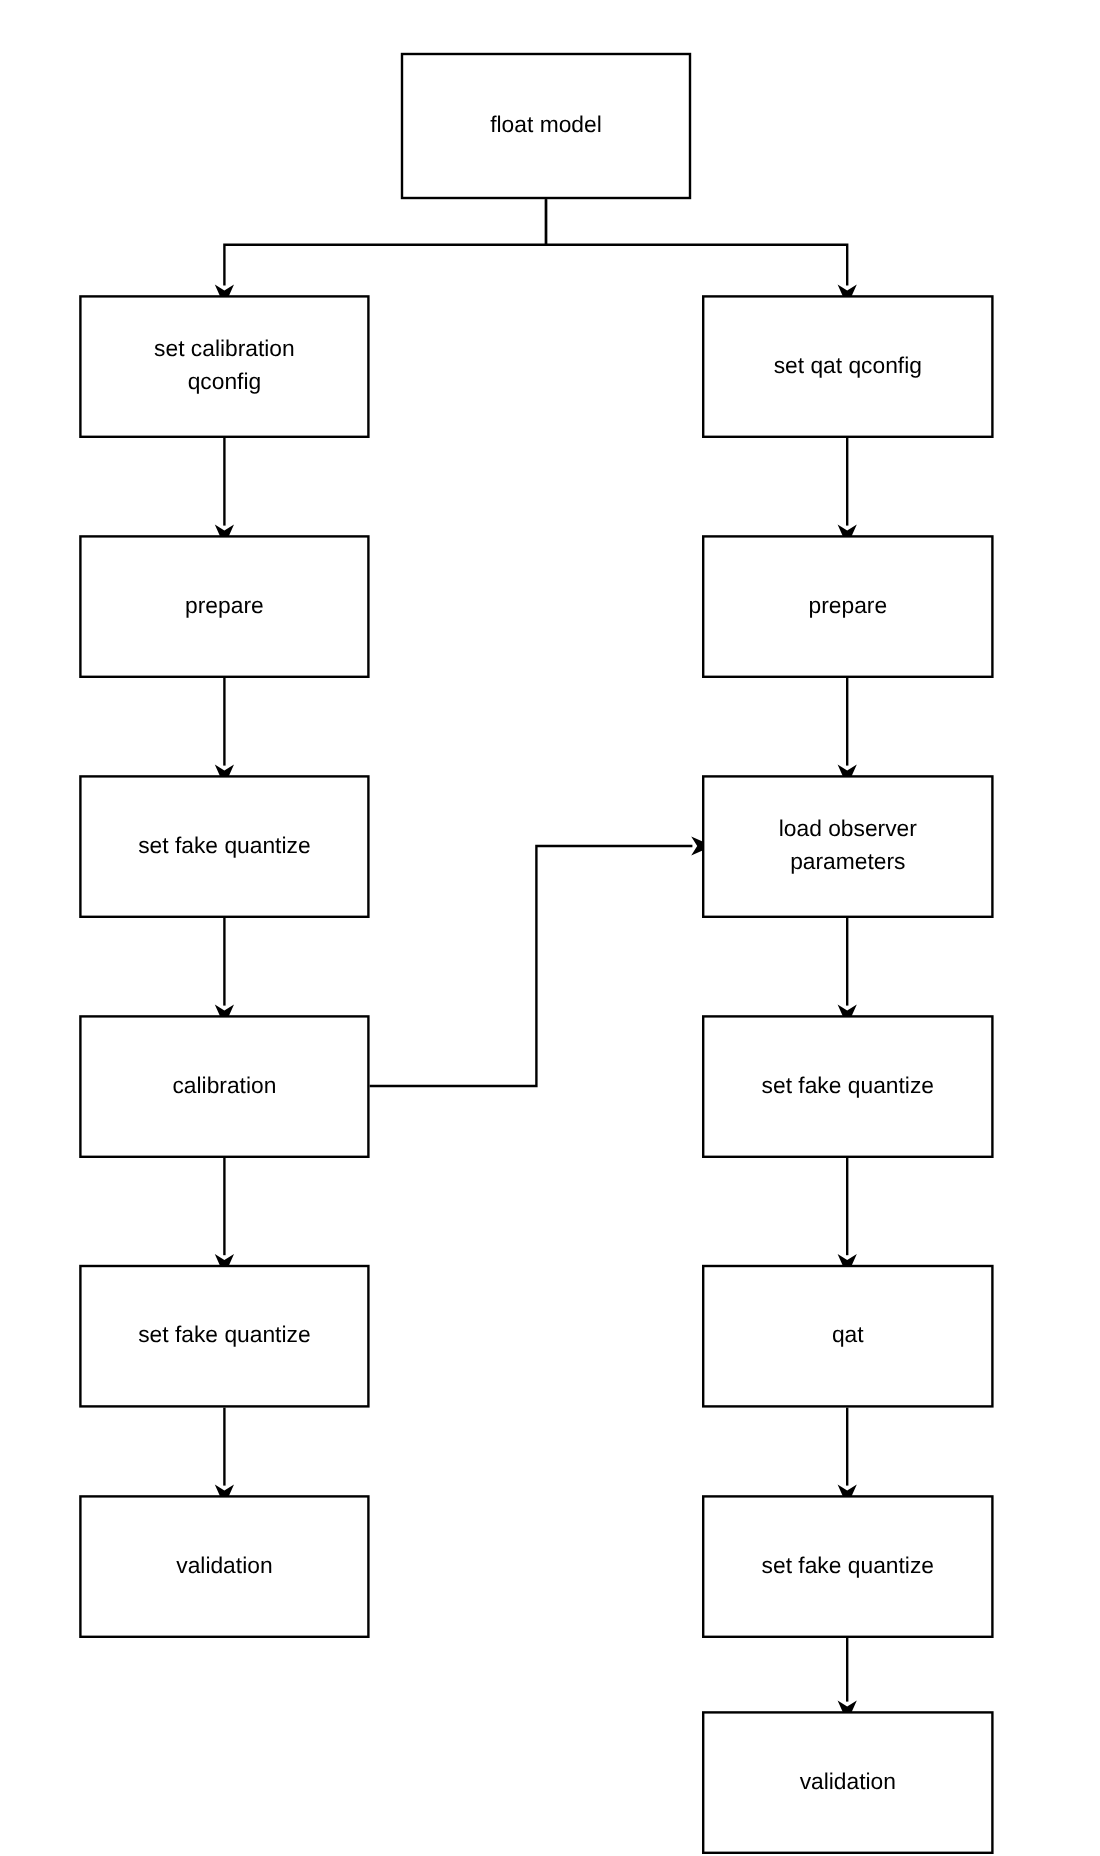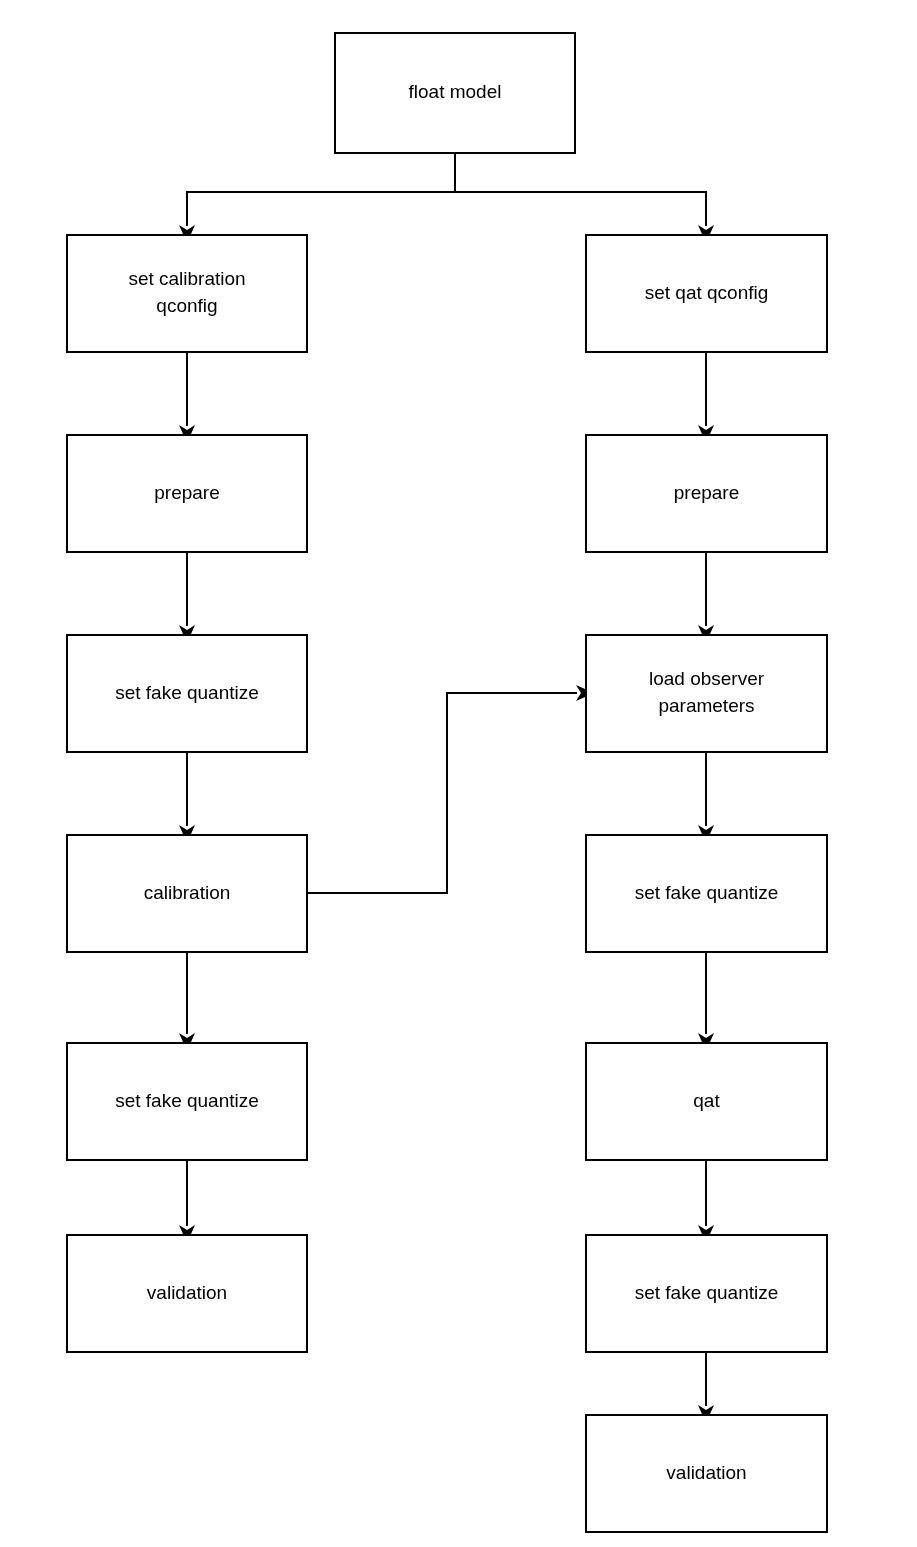--- a/index.html
+++ b/index.html
@@ -12,20 +12,21 @@
     width: 917px;
     height: 1547px;
     font-family: "Liberation Sans", sans-serif;
     overflow: hidden;
   }
   #flow-root {
     position: relative;
     width: 917px;
     height: 1090px;
     background: #ffffff;
+    margin-top: 12px;
   }
   #flow-svg {
     position: absolute;
     top: 0;
     left: 0;
     width: 917px;
     height: 1547px;
     display: block;
   }
   .node-rect {

